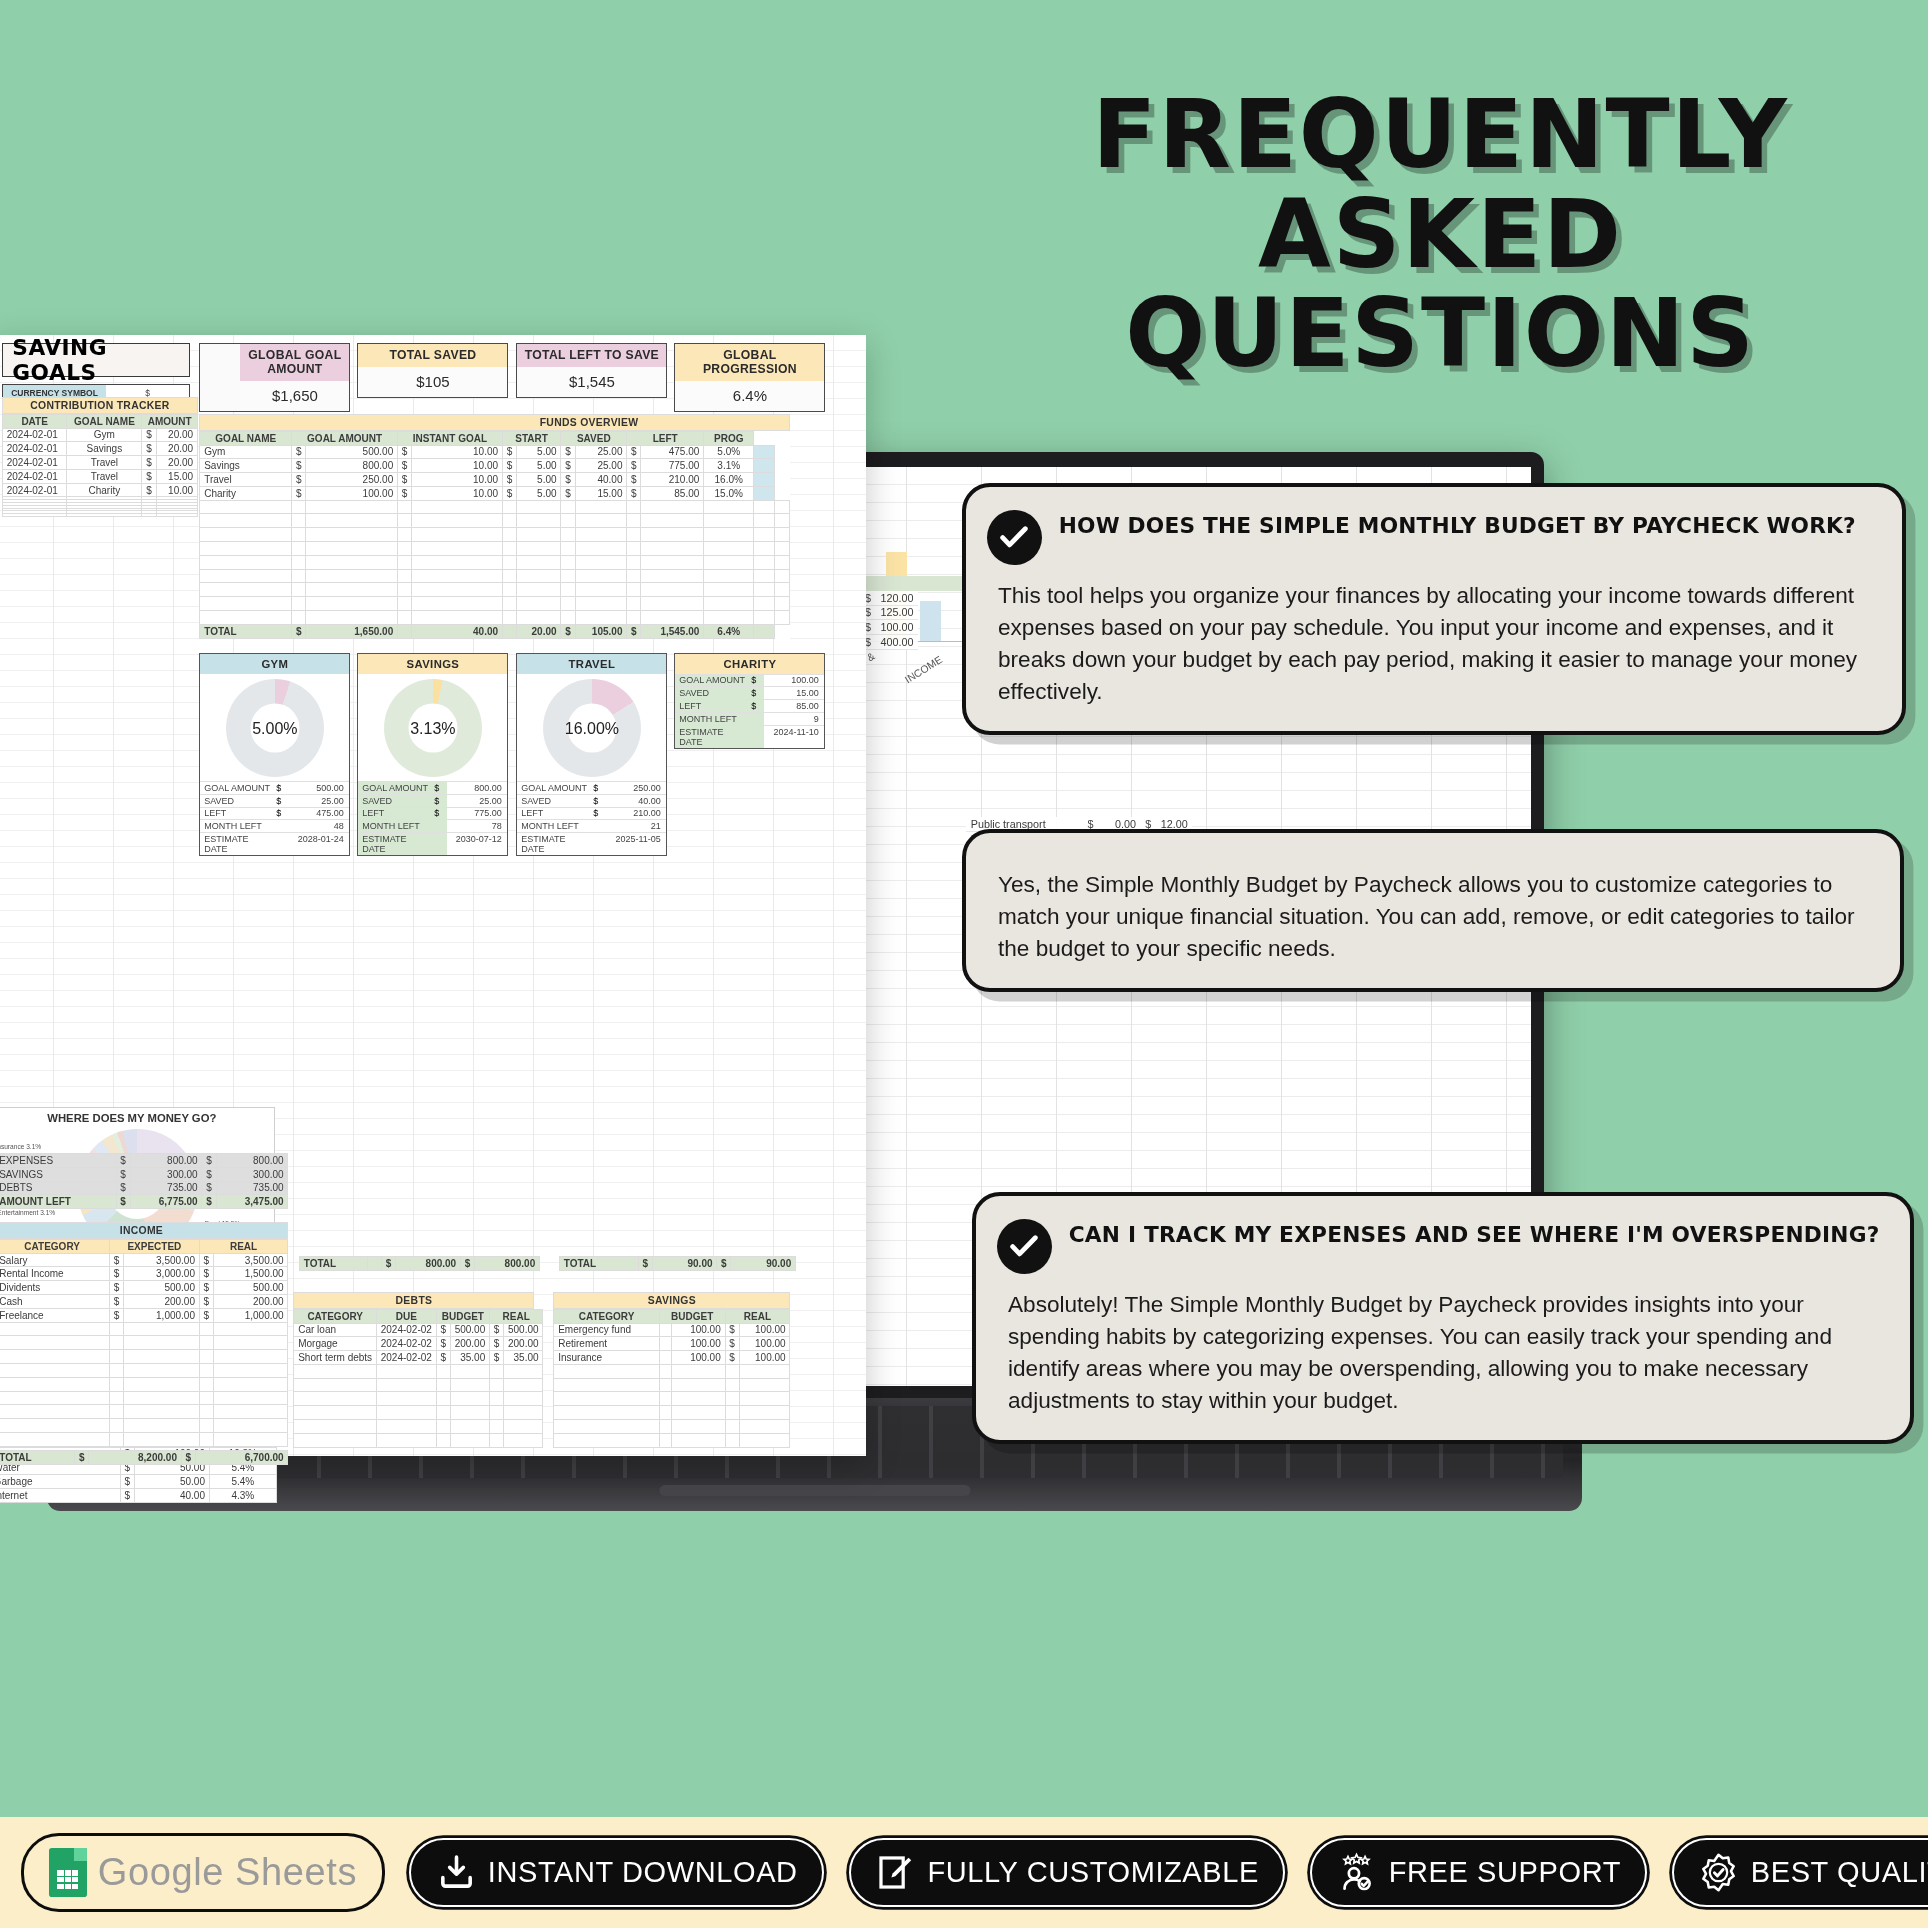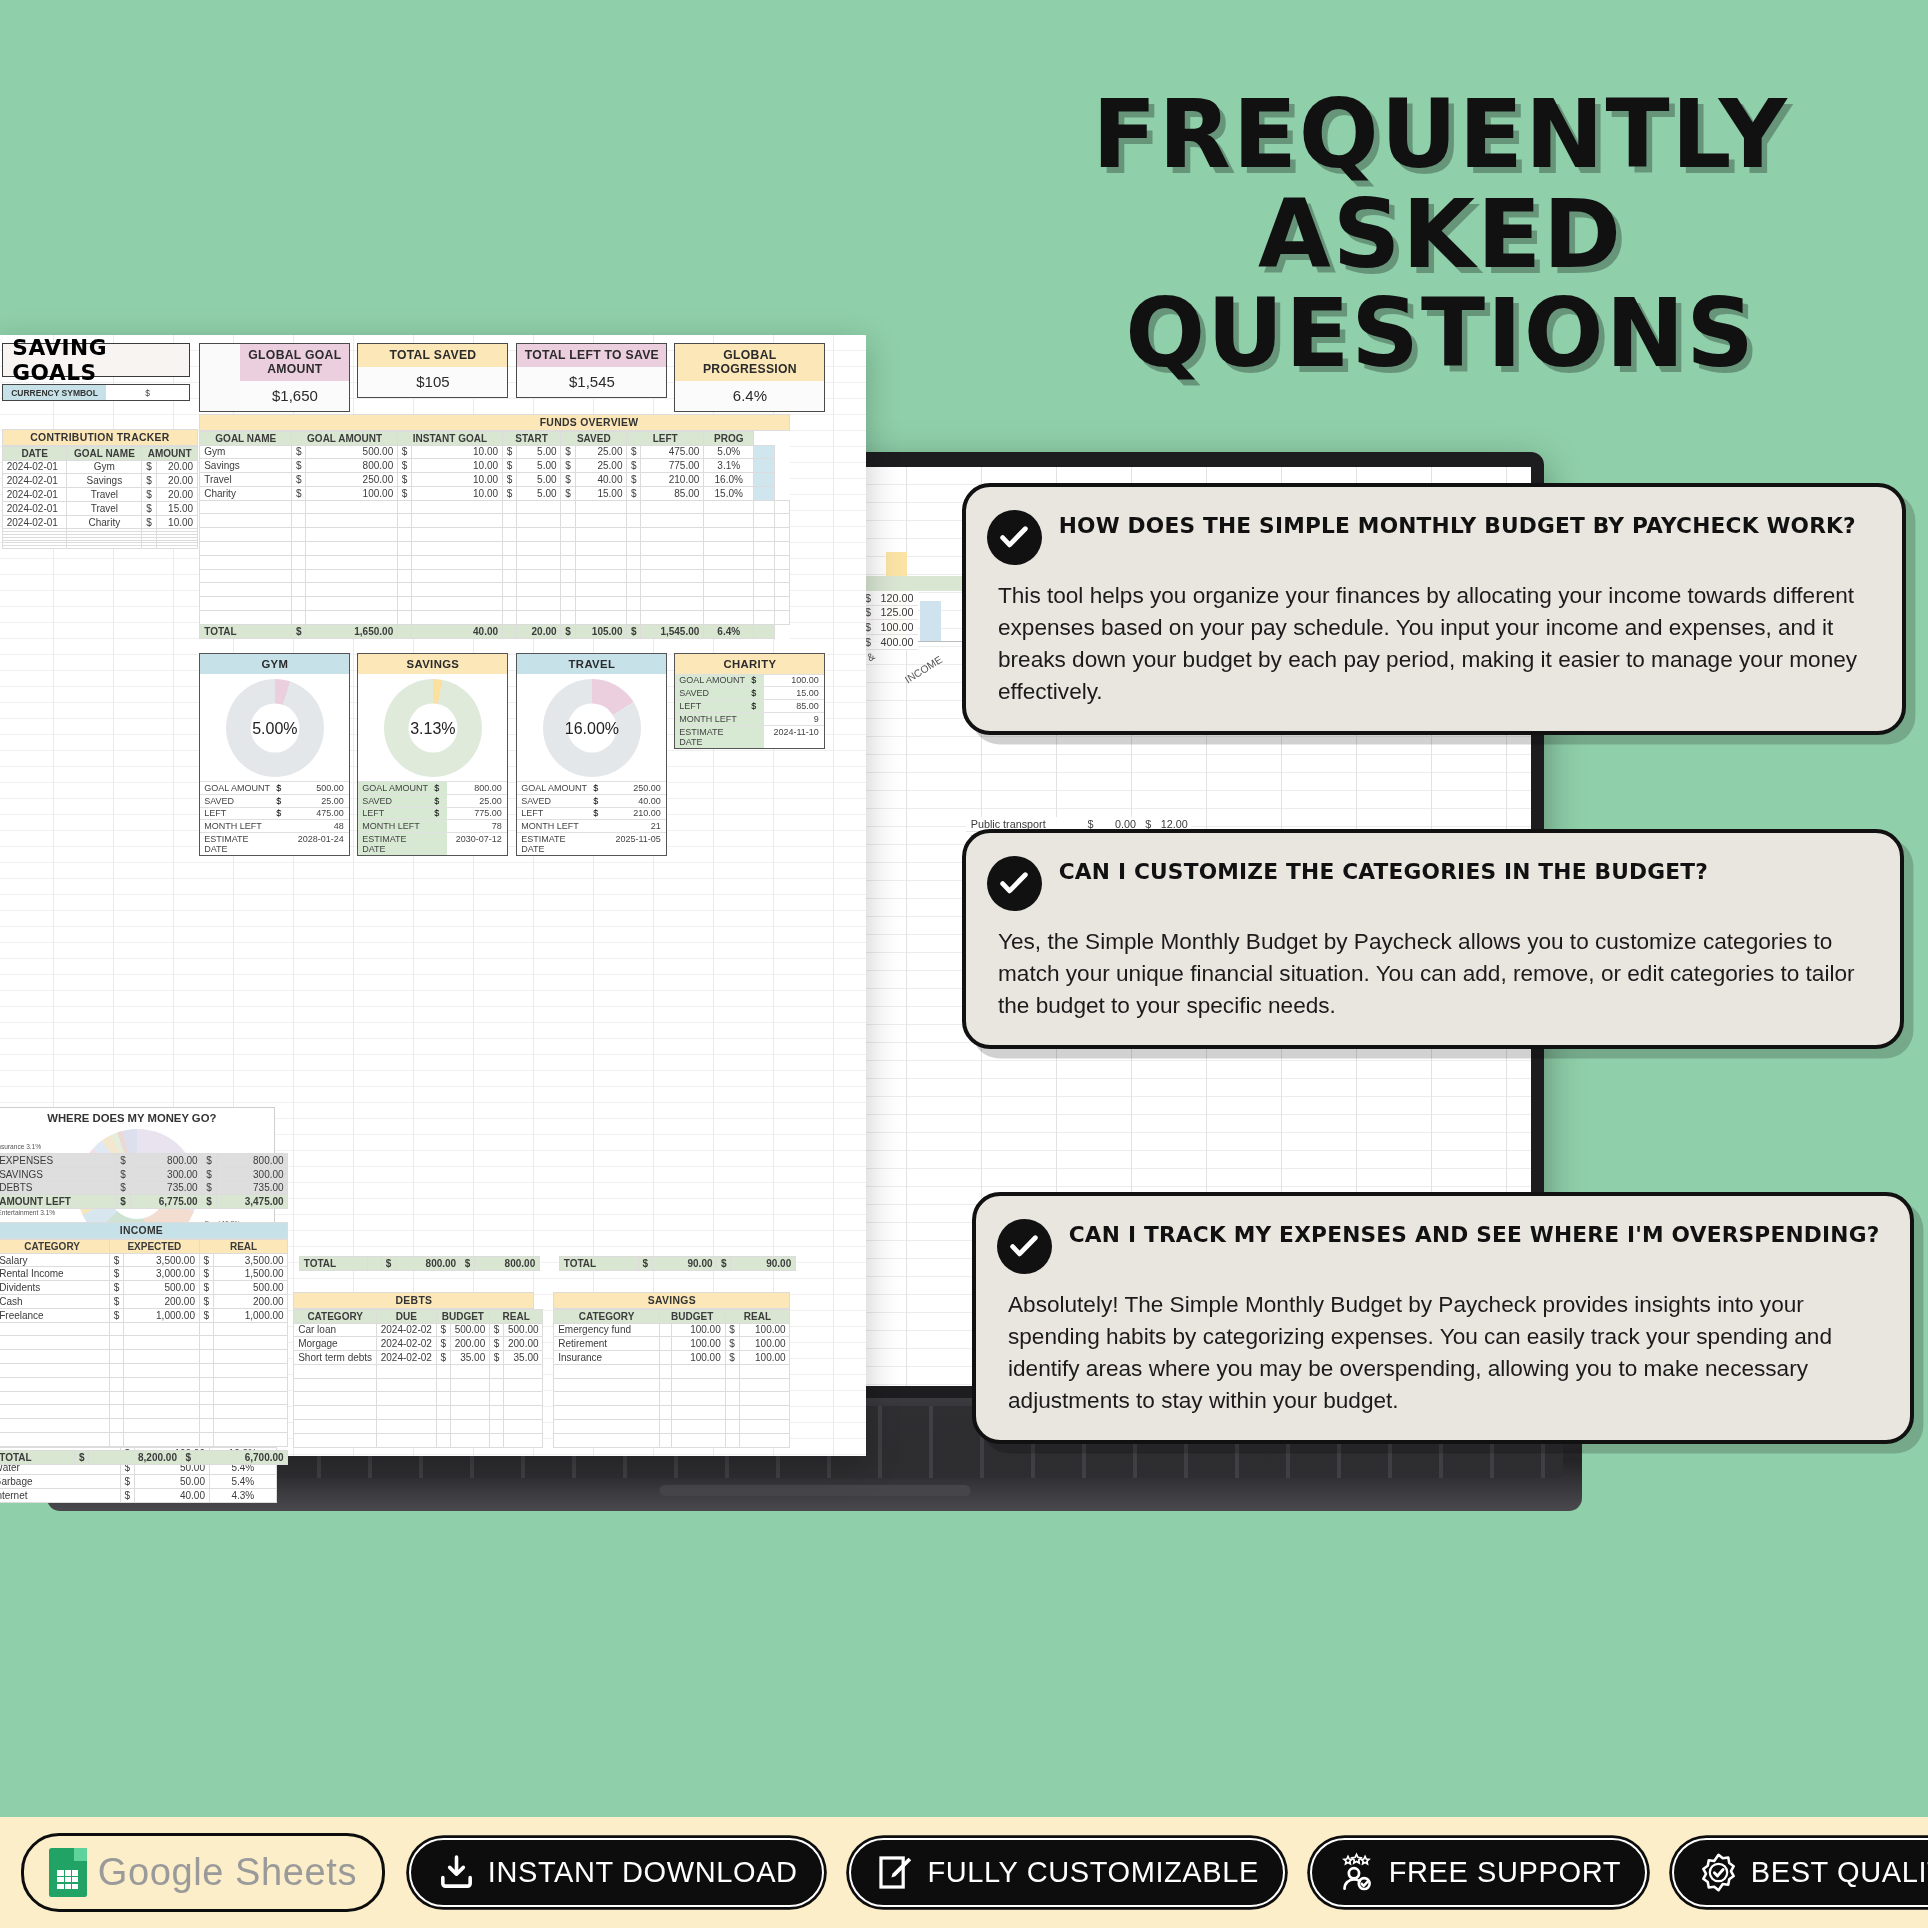--- a/index.html
+++ b/index.html
@@ -355,21 +355,21 @@
       <div class="blk kpi" style="left: 522px; top: 7.5px; width: 151px;">
         <div class="kpi-h pink">TOTAL LEFT TO SAVE</div>
                    <div class="kpi-v">$1,545</div>
       </div>
       <div class="blk kpi" style="left: 680px; top: 7.5px; width: 151px;">
         <div class="kpi-h cream">GLOBAL PROGRESSION</div>
                    <div class="kpi-v">6.4%</div>
       </div>
     </div>
 
-  <div class="blk" style="left:7.5px; top:94px; width:196px;">
+  <div class="blk" style="left:7.5px; top:62px; width:196px;">
     <div class="band-title">CONTRIBUTION TRACKER</div>
     <table class="sheet-t">
       <thead>
           <tr id="ct-head">
             <th class="green">DATE</th>
             <th class="green">GOAL NAME</th>
             <th class="green" colspan="2">AMOUNT</th>
           </tr>
         </thead>
       <tbody id="ct-body">
@@ -1315,28 +1315,20 @@
       <svg viewBox="0 0 24 24" aria-hidden="true">
           <path d="M3.5 12.5l5.2 5.4L20.5 5.8" fill="none" stroke="#fff" stroke-width="3.6" stroke-linecap="round" stroke-linejoin="round"></path>
         </svg>
     </div>
     <div class="q">HOW DOES THE SIMPLE MONTHLY BUDGET BY PAYCHECK WORK?</div>
   </div>
   <div class="a">This tool helps you organize your finances by allocating your income towards different expenses based on your pay schedule. You input your income and expenses, and it breaks down your budget by each pay period, making it easier to manage your money effectively.</div>
 </div>
 
 <div class="faq" id="faq1" style="left:962px; top:829px; width:942px;">
-  <div class="q-row">
-    <div class="check">
-      <svg viewBox="0 0 24 24" aria-hidden="true">
-          <path d="M3.5 12.5l5.2 5.4L20.5 5.8" fill="none" stroke="#fff" stroke-width="3.6" stroke-linecap="round" stroke-linejoin="round"></path>
-        </svg>
-    </div>
-    <div class="q">CAN I CUSTOMIZE THE CATEGORIES IN THE BUDGET?</div>
-  </div>
   <div class="a"> Yes, the Simple Monthly Budget by Paycheck allows you to customize categories to match your unique financial situation. You can add, remove, or edit categories to tailor the budget to your specific needs.</div>
 </div>
 
 <div class="faq" id="faq2" style="left:972px; top:1192px; width:942px;">
   <div class="q-row">
     <div class="check">
       <svg viewBox="0 0 24 24" aria-hidden="true">
           <path d="M3.5 12.5l5.2 5.4L20.5 5.8" fill="none" stroke="#fff" stroke-width="3.6" stroke-linecap="round" stroke-linejoin="round"></path>
         </svg>
     </div>

